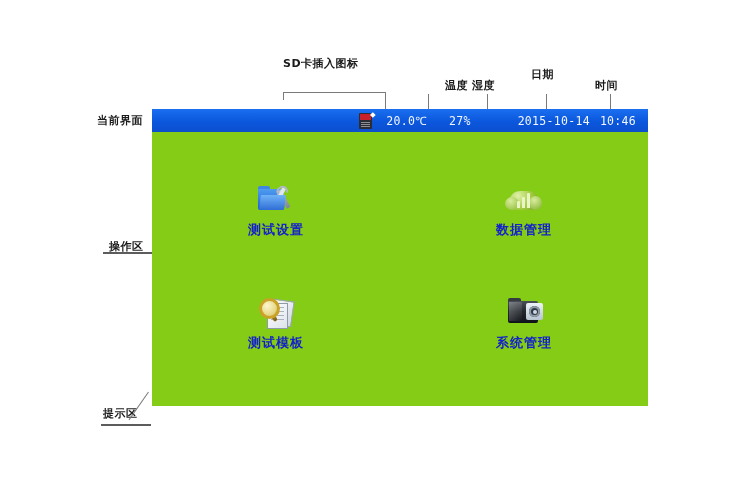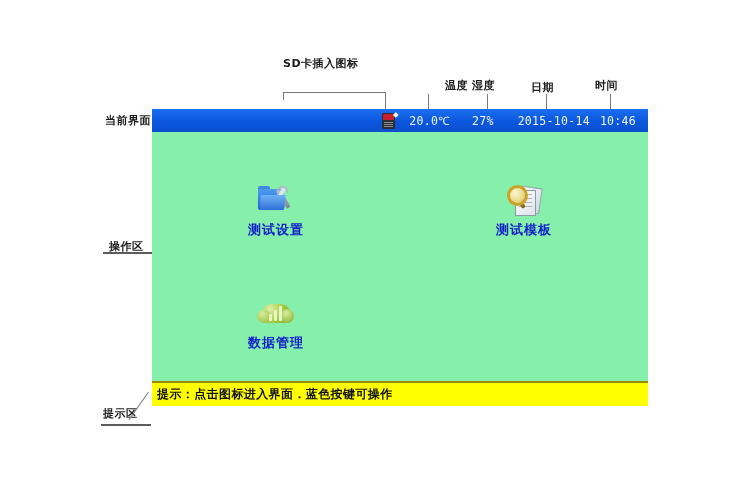--- a/index.html
+++ b/index.html
@@ -24,21 +24,21 @@
   }
   .anno-line{position:absolute;background:#7a7a7a;}
   .vline{width:1px;}
   .hline{height:1px;}
 
   
   .screen{
     position:absolute;
     left:152px;top:109px;
     width:496px;height:297px;
-    background:#86efac;
+    background:#84cc16;
     box-sizing:border-box;
   }
 
   
   .statusbar{
     position:absolute;left:0;top:0;
     width:496px;height:23px;
     background:linear-gradient(to bottom,#1a6ff0 0%,#0b57dd 55%,#0c4fcf 100%);
     display:flex;align-items:center;
     color:#ffffff;
@@ -71,21 +71,21 @@
   .sb-text{
     font-family:"DejaVu Sans Mono","Liberation Mono",monospace;
     font-size:11.5px;
     color:#f2f6ff;
     letter-spacing:0.3px;
     white-space:nowrap;
     flex:0 0 auto;
   }
   .sb-temp{margin-right:22px;}
   .sb-hum{margin-right:24px;}
-  .sb-date{margin-right:10px;}
+  .sb-date{margin-right:10px;margin-left:23px;}
   .sb-time{margin-right:12px;}
 
   
   .main-area{
     position:absolute;left:0;top:23px;
     width:496px;height:249px;
   }
   .grid{
     position:absolute;left:0;top:0;width:496px;height:249px;
     display:grid;
@@ -240,41 +240,41 @@
     font-family:"DejaVu Sans","Liberation Sans",sans-serif;
     font-size:12px;font-weight:bold;color:#101010;
     padding-left:5px;letter-spacing:0.4px;white-space:nowrap;
   }
 </style>
 </head>
 <body>
 
 <div class="stage">
 
-  <div class="anno" style="left:105px;top:113px;">当前界面</div>
+  <div class="anno" style="left:97px;top:113px;">当前界面</div>
 
   <div class="anno" style="left:109px;top:239px;">操作区</div>
   <div class="anno-line hline" style="left:103px;top:252px;width:62px;height:2px;background:#5c5c5c;"></div>
 
   <div class="anno" style="left:103px;top:406px;">提示区</div>
   <div class="anno-line hline" style="left:101px;top:424px;width:50px;height:2px;background:#5c5c5c;"></div>
   <div class="anno-line" style="left:148px;top:392px;width:1px;height:34px;background:#7a7a7a;transform:rotate(35deg);transform-origin:top center;"></div>
 
   <div class="anno" style="left:283px;top:56px;">SD卡插入图标</div>
   <div class="anno-line hline" style="left:283px;top:92px;width:103px;background:#7a7a7a;"></div>
   <div class="anno-line vline" style="left:283px;top:92px;height:8px;background:#7a7a7a;"></div>
   <div class="anno-line vline" style="left:385px;top:92px;height:17px;background:#7a7a7a;"></div>
 
   <div class="anno" style="left:413px;top:78px;margin-left:32px;">温度</div>
   <div class="anno-line vline" style="left:428px;top:94px;height:15px;background:#7a7a7a;"></div>
 
   <div class="anno" style="left:472px;top:78px;">湿度</div>
   <div class="anno-line vline" style="left:487px;top:94px;height:15px;background:#7a7a7a;"></div>
 
-  <div class="anno" style="left:531px;top:80px;">日期</div>
+  <div class="anno" style="left:531px;top:67px;">日期</div>
   <div class="anno-line vline" style="left:546px;top:94px;height:15px;background:#7a7a7a;"></div>
 
   <div class="anno" style="left:595px;top:78px;">时间</div>
   <div class="anno-line vline" style="left:610px;top:94px;height:15px;background:#7a7a7a;"></div>
 
   <div class="screen">
 
     <div class="statusbar">
       <span class="sb-spacer"></span>
 
@@ -304,47 +304,54 @@
             <span class="ic-folder-back"></span>
             <span class="ic-wrench"></span>
             <span class="ic-screwdriver"></span>
             <span class="ic-folder-front"></span>
           </span>
           <span class="cell-label">测试设置</span>
         </div>
 
         <div class="cell">
           <span class="cell-icon">
+            <span class="ic-cloud"></span>
+            <span class="ic-bars">
+                <i></i>
+                <i></i>
+                <i></i>
+              </span>
+          </span>
+          <span class="cell-label">数据管理</span>
+        </div>
+
+        <div class="cell">
+          <span class="cell-icon">
             <span class="ic-doc-b"></span>
             <span class="ic-doc-f">
                 <i></i>
                 <i></i>
                 <i></i>
                 <i></i>
               </span>
             <span class="ic-mag-handle"></span>
             <span class="ic-mag-ring"></span>
           </span>
           <span class="cell-label">测试模板</span>
         </div>
 
         <div class="cell">
           <span class="cell-icon">
-            <span class="ic-cloud"></span>
-            <span class="ic-bars">
-                <i></i>
-                <i></i>
-                <i></i>
-              </span>
-          </span>
-          <span class="cell-label">数据管理</span>
+            <span class="ic-dfolder-tab"></span>
+            <span class="ic-dfolder"></span>
+            <span class="ic-dfolder-hl"></span>
+            <span class="ic-gearbox"></span>
+            <span class="ic-gear"></span>
+          </span>
+          <span class="cell-label">系统管理</span>
         </div>
-
 
       </div>
     </div>
 
-    <div class="hintbar">
-      <span class="hint-text">提示：点击图标进入界面．蓝色按键可操作</span>
-    </div>
 
   </div>
 </div>
 
 </body></html>

